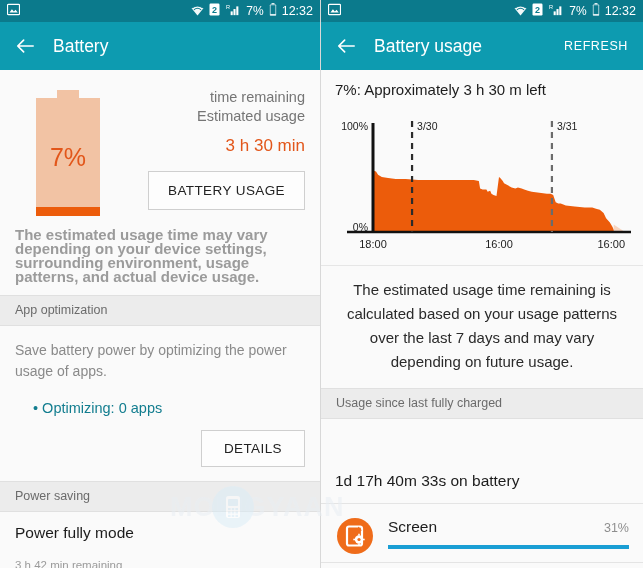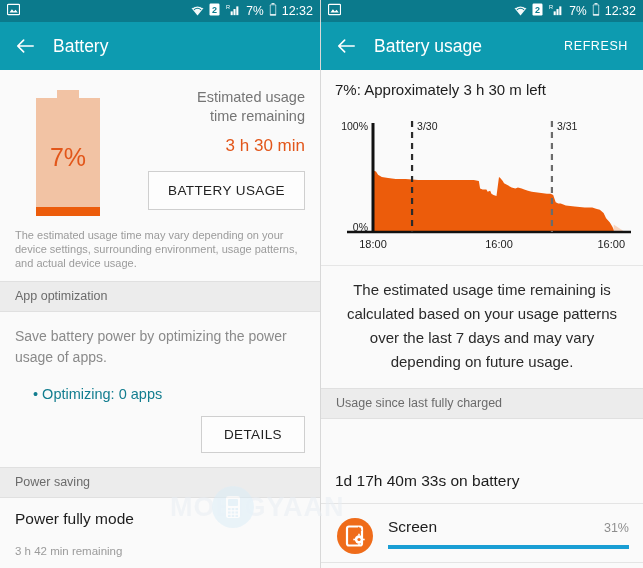--- a/index.html
+++ b/index.html
@@ -56,22 +56,23 @@
   .batt-pct { position: relative; font-size: 25px; color: #e2561a; z-index:2; }
   .batt-info { flex: 1; padding-left: 4px; text-align: right; padding-top: 2px; }
   .batt-est { font-size: 14.5px; color: #757575; line-height: 19px; }
   .batt-time { font-size: 17px; color: #e2561a; margin-top: 10px; }
   .btn-outline {
     display: inline-block; border: 1px solid #cfcfcf; background: #fdfdfd;
     color: #222; font-size: 13.5px; letter-spacing: .4px;
     padding: 11px 19px; margin-top: 15px; text-align:center;
   }
   .batt-note {
-    font-size: 11px; color: #9b9b9b; line-height: 14px;
+    font-size: 15px; color: #9b9b9b; line-height: 14px;
     padding: 12px 15px 11px 15px;
+    font-weight: bold;
   }
 
   
   .opt-body { background: #fafafa; padding: 14px 15px 0 15px; }
   .opt-desc { font-size: 14px; color: #8a8a8a; line-height: 21px; }
   .opt-bullet { font-size: 14.5px; color: #127d8f; margin: 18px 0 0 18px; }
   .opt-btnrow { display: flex; justify-content: flex-end; padding: 0 15px 14px 15px; }
   .opt-btnrow .btn-outline { margin-top: 14px; padding: 10px 22px; }
 
   
@@ -172,22 +173,22 @@
       <div class="batt-graphic">
         <div class="batt-shape">
           <div class="batt-cap"></div>
           <div class="batt-body">
             <div class="batt-fill"></div>
             <div class="batt-pct">7%</div>
           </div>
         </div>
       </div>
       <div class="batt-info">
+        <div class="batt-est">time remaining</div>
         <div class="batt-est">Estimated usage</div>
-        <div class="batt-est">time remaining</div>
         <div class="batt-time">3 h 30 min</div>
         <div class="btn-outline">BATTERY USAGE</div>
       </div>
     </div>
     <div class="batt-note">The estimated usage time may vary depending on your device settings, surrounding environment, usage patterns, and actual device usage.</div>
 
     <div class="section-head">App optimization</div>
     <div class="opt-body">
       <div class="opt-desc">Save battery power by optimizing the power usage of apps.</div>
       <div class="opt-bullet">• Optimizing: 0 apps</div>

